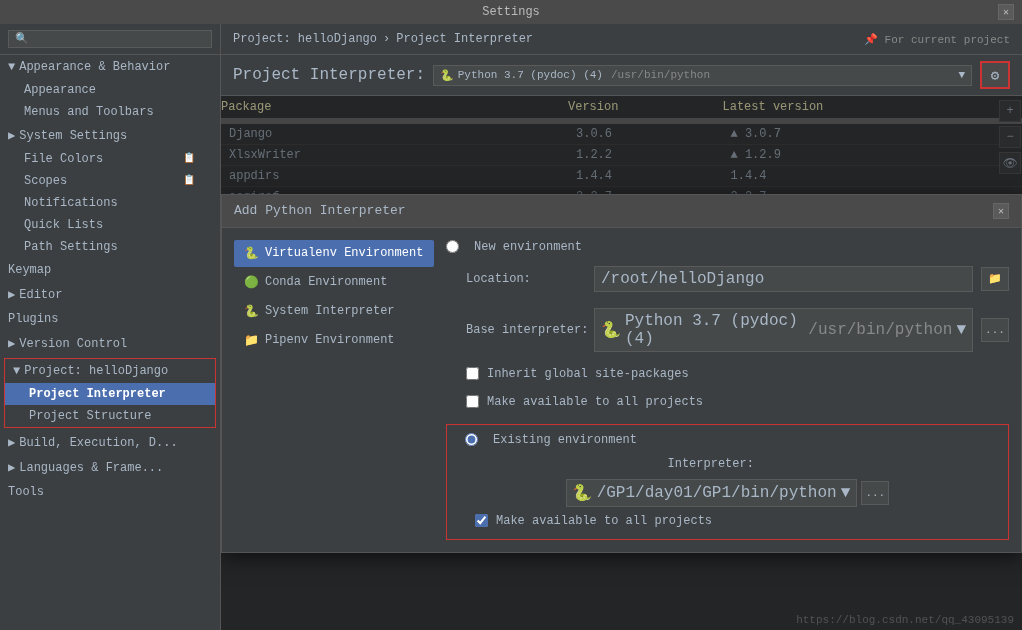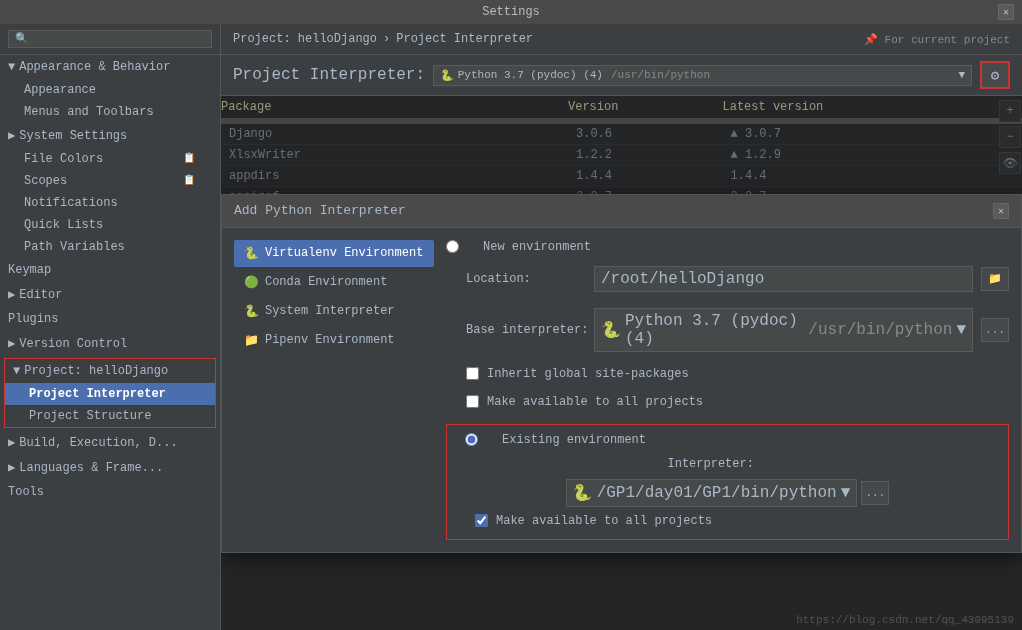--- a/index.html
+++ b/index.html
@@ -293,21 +293,21 @@
 
     .radio-group {
       display: flex;
       flex-direction: column;
       gap: 8px;
     }
 
     .radio-row {
       display: flex;
       align-items: center;
-      gap: 24px;
+      gap: 15px;
       font-size: 12px;
     }
 
     .form-group {
       display: flex;
       align-items: center;
       gap: 8px;
       padding: 4px 0;
       padding-left: 20px;
       font-size: 12px;
@@ -403,21 +403,21 @@
     <div class="sidebar-child">
       <span>File Colors</span>
       <span style="float:right;font-size:10px;color:#888;">📋</span>
     </div>
     <div class="sidebar-child">
       <span>Scopes</span>
       <span style="float:right;font-size:10px;color:#888;">📋</span>
     </div>
     <div class="sidebar-child">Notifications</div>
     <div class="sidebar-child">Quick Lists</div>
-    <div class="sidebar-child">Path Variables</div>
+    <div class="sidebar-child">Path Settings</div>
 
     <div class="sidebar-section-header">
       <span>Keymap</span>
     </div>
 
     <div class="sidebar-section-header">
       <span>▶</span>
       <span>Editor</span>
     </div>
 

